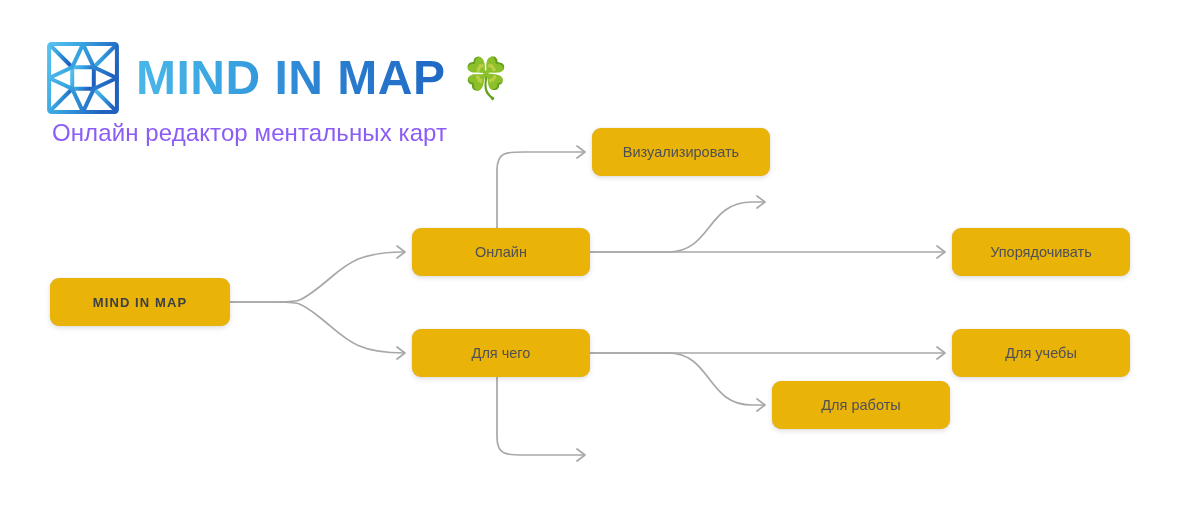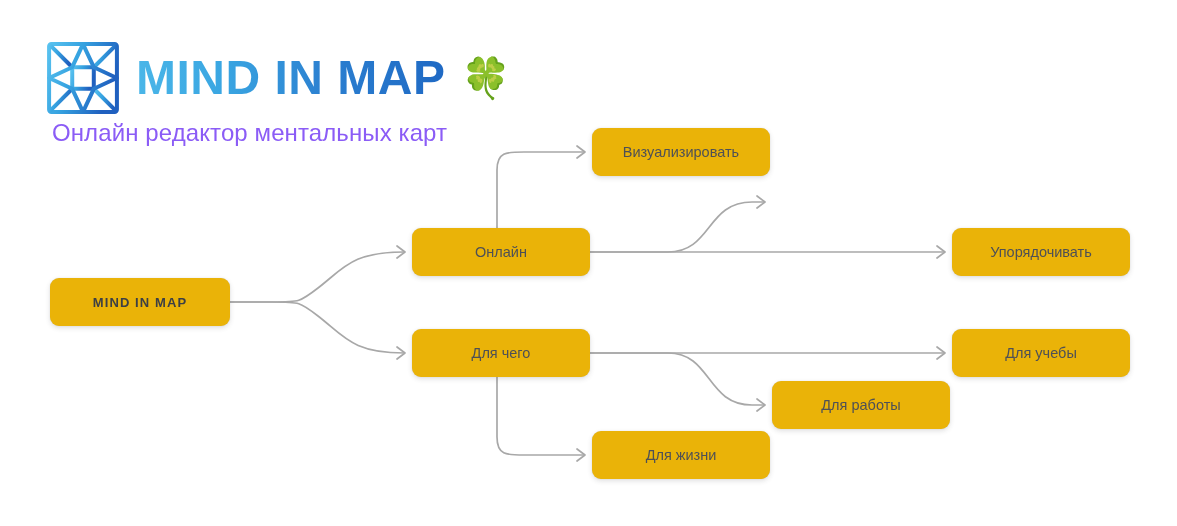--- a/index.html
+++ b/index.html
@@ -191,16 +191,15 @@
       </g>
     </svg>
 
     <div class="node root" style="left:50px;  top:278px; width:180px; height:48px;">MIND IN MAP</div>
     <div class="node" style="left:412px; top:228px; width:178px; height:48px;">Онлайн</div>
     <div class="node" style="left:412px; top:329px; width:178px; height:48px;text-align:right;">Для чего</div>
     <div class="node" style="left:592px; top:128px; width:178px; height:48px;">Визуализировать</div>
     <div class="node" style="left:952px; top:228px; width:178px; height:48px;text-align:right;">Упорядочивать</div>
     <div class="node" style="left:952px; top:329px; width:178px; height:48px;">Для учебы</div>
     <div class="node" style="left:772px; top:381px; width:178px; height:48px;text-align:right;">Для работы</div>
-    <div class="node" style="left:592px; top:431px; width:178px; height:48px;">Для жизни</div>
 
   </div>
 </div>
 
 </body></html>

